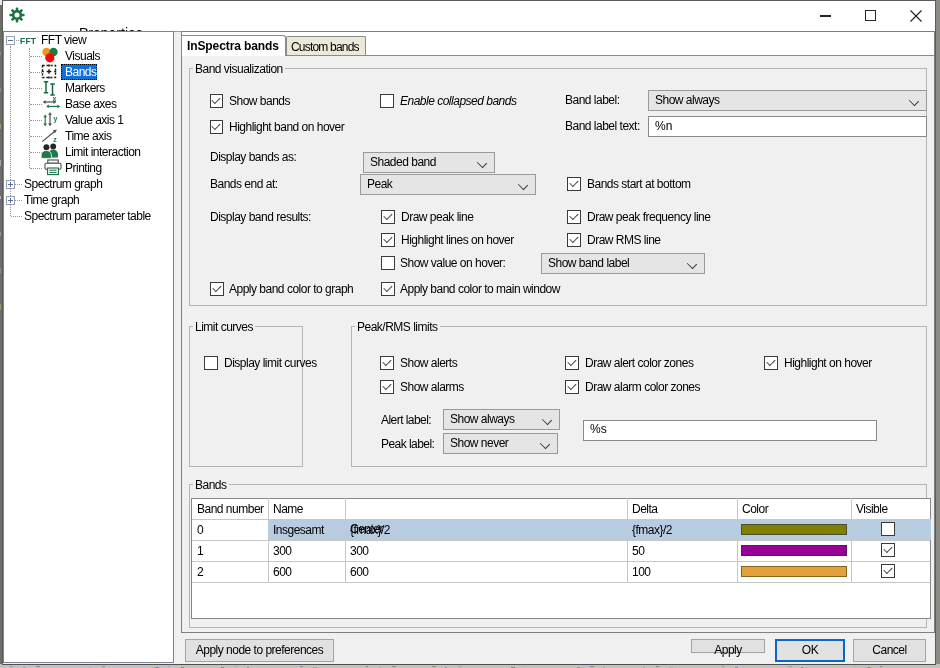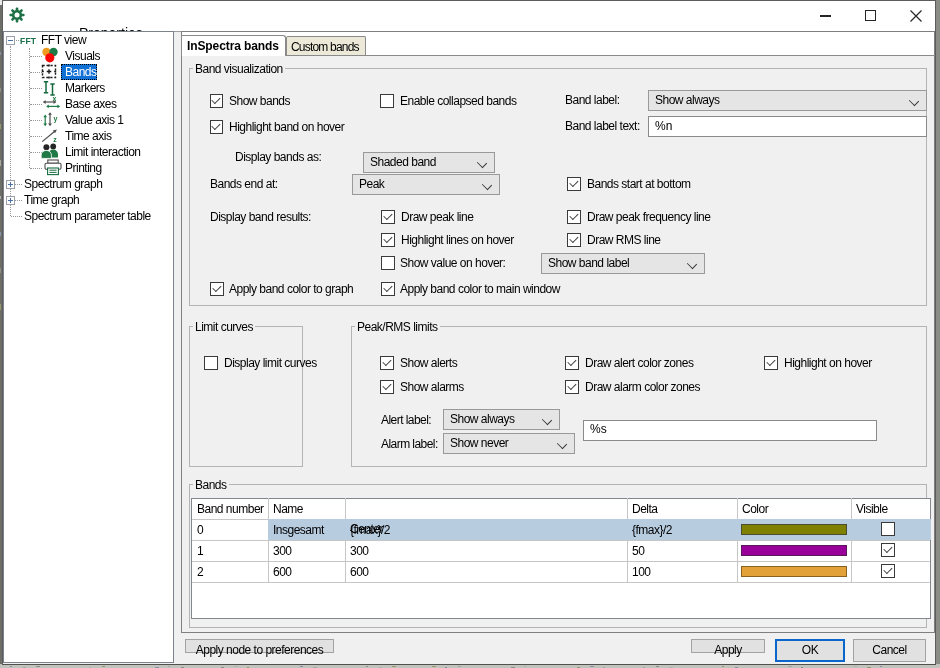--- a/index.html
+++ b/index.html
@@ -217,31 +217,31 @@
 <div class="lbl" style="left:291px;top:40px;letter-spacing:-0.8px;">Custom bands</div>
 <div class="abs" style="left:181px;top:34.5px;width:105px;height:21.5px;background:#fff;border:1px solid #8a8a8a;border-bottom:none;border-radius:0 3px 0 0;"></div>
 <div class="lbl" style="left:187px;top:39px;font-weight:bold;letter-spacing:-0.1px;">InSpectra bands</div>
 
 <div class="grp" style="left:189px;top:68px;width:738px;height:238px;">
     <span>Band visualization</span>
   </div>
 <div class="cb c" style="left:209.5px;top:94px;"></div>
 <div class="lbl" style="left:229px;top:94px;">Show bands</div>
 <div class="cb" style="left:380px;top:94px;"></div>
-<div class="lbl" style="left:400px;top:94px;">Enable collapsed bands</div>
+<div class="lbl" style="left:400px;top:94px;font-style:italic;">Enable collapsed bands</div>
 <div class="lbl" style="left:565px;top:93px;">Band label:</div>
 <div class="dd" style="left:648px;top:90px;width:279px;">Show always</div>
 <div class="cb c" style="left:209.5px;top:120px;"></div>
 <div class="lbl" style="left:229px;top:120px;">Highlight band on hover</div>
 <div class="lbl" style="left:565px;top:119px;">Band label text:</div>
 <div class="inp" style="left:648px;top:116px;width:279px;">%n</div>
-<div class="lbl" style="left:210px;top:150px;margin-left:25px;">Display bands as:</div>
+<div class="lbl" style="left:210px;top:150px;">Display bands as:</div>
 <div class="dd" style="left:363px;top:152px;width:132px;">Shaded band</div>
 <div class="lbl" style="left:210px;top:177px;">Bands end at:</div>
-<div class="dd" style="left:352px;top:174px;width:148px;">Peak</div>
+<div class="dd" style="left:360px;top:174px;width:176px;">Peak</div>
 <div class="cb c" style="left:567px;top:177px;"></div>
 <div class="lbl" style="left:587px;top:177px;">Bands start at bottom</div>
 <div class="lbl" style="left:210px;top:210px;">Display band results:</div>
 <div class="cb c" style="left:381px;top:210px;"></div>
 <div class="lbl" style="left:401px;top:210px;">Draw peak line</div>
 <div class="cb c" style="left:567px;top:210px;"></div>
 <div class="lbl" style="left:587px;top:210px;">Draw peak frequency line</div>
 <div class="cb c" style="left:381px;top:233px;"></div>
 <div class="lbl" style="left:401px;top:233px;">Highlight lines on hover</div>
 <div class="cb c" style="left:567px;top:233px;"></div>
@@ -268,22 +268,22 @@
 <div class="cb c" style="left:565px;top:356px;"></div>
 <div class="lbl" style="left:585px;top:356px;">Draw alert color zones</div>
 <div class="cb c" style="left:764px;top:356px;"></div>
 <div class="lbl" style="left:784px;top:356px;">Highlight on hover</div>
 <div class="cb c" style="left:380px;top:380px;"></div>
 <div class="lbl" style="left:400px;top:380px;">Show alarms</div>
 <div class="cb c" style="left:565px;top:380px;"></div>
 <div class="lbl" style="left:585px;top:380px;text-align:center;">Draw alarm color zones</div>
 <div class="lbl tight" style="left:381px;top:413px;">Alert label:</div>
 <div class="dd" style="left:443px;top:409px;width:117px;">Show always</div>
-<div class="lbl tight" style="left:381px;top:437px;">Alarm label:</div>
-<div class="dd" style="left:443px;top:433px;width:132px;">Show never</div>
+<div class="lbl tight" style="left:381px;top:437px;">Peak label:</div>
+<div class="dd" style="left:443px;top:433px;width:115px;">Show never</div>
 <div class="inp" style="left:583px;top:420px;width:294px;line-height:16px;">%s</div>
 
 <div class="grp" style="left:189px;top:484px;width:738px;height:144px;">
     <span>Bands</span>
   </div>
 
 <div class="abs" style="left:191px;top:498px;width:740px;height:121px;background:#fff;border:1px solid #828790;"></div>
 <div id="tablegrid">
 <div class="abs" style="left:268px;top:498px;width:1px;height:84px;background:#c6c6c6;"></div>
 <div class="abs" style="left:345px;top:498px;width:1px;height:84px;background:#c6c6c6;"></div>
@@ -316,16 +316,16 @@
 <div class="lbl" style="left:632px;top:544px;">50</div>
 <div class="abs" style="left:741px;top:545px;width:106px;height:11px;background:#990099;border:1px solid #5a1a5a;"></div>
 <div class="cb c" style="left:881px;top:543px;"></div>
 <div class="lbl" style="left:197px;top:565px;">2</div>
 <div class="lbl" style="left:273px;top:565px;">600</div>
 <div class="lbl" style="left:350px;top:565px;">600</div>
 <div class="lbl" style="left:632px;top:565px;">100</div>
 <div class="abs" style="left:741px;top:566px;width:106px;height:11px;background:#e2a139;border:1px solid #8a6220;"></div>
 <div class="cb c" style="left:881px;top:564px;"></div>
 
-<div class="btn" style="left:185px;top:639px;width:149px;height:14px;line-height:21px;">Apply node to preferences</div>
+<div class="btn" style="left:185px;top:639px;width:149px;height:23px;line-height:21px;">Apply node to preferences</div>
 <div class="btn" style="left:691px;top:639px;width:74px;height:14px;line-height:21px;">Apply</div>
 <div class="btn" style="left:775px;top:639px;width:70px;height:23px;line-height:19px;border:2px solid #0a66cb;">OK</div>
 <div class="btn" style="left:853px;top:639px;width:73px;height:23px;line-height:21px;">Cancel</div>
 
 </body></html>

